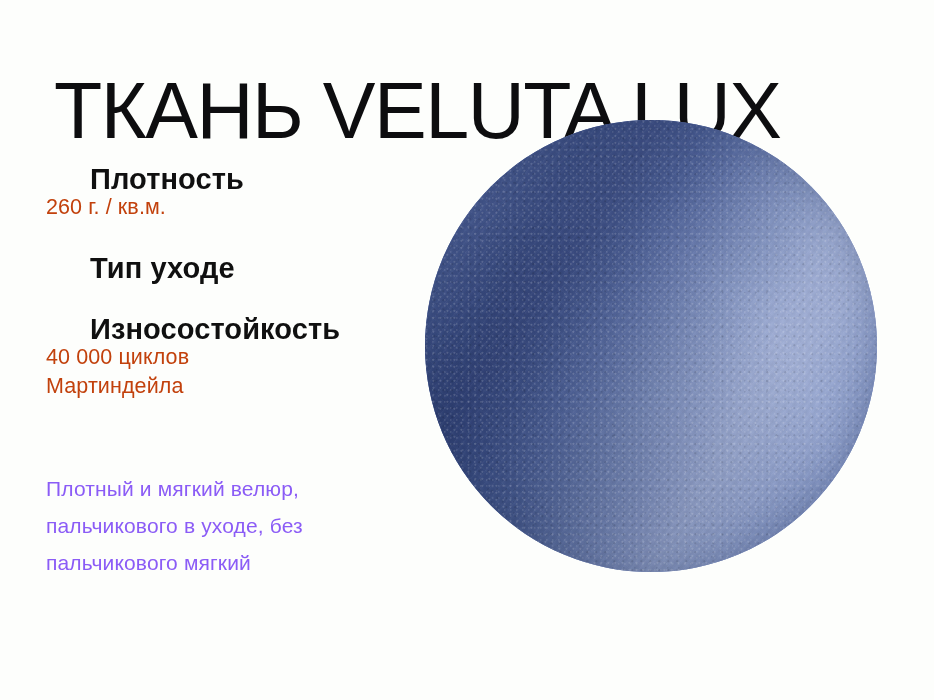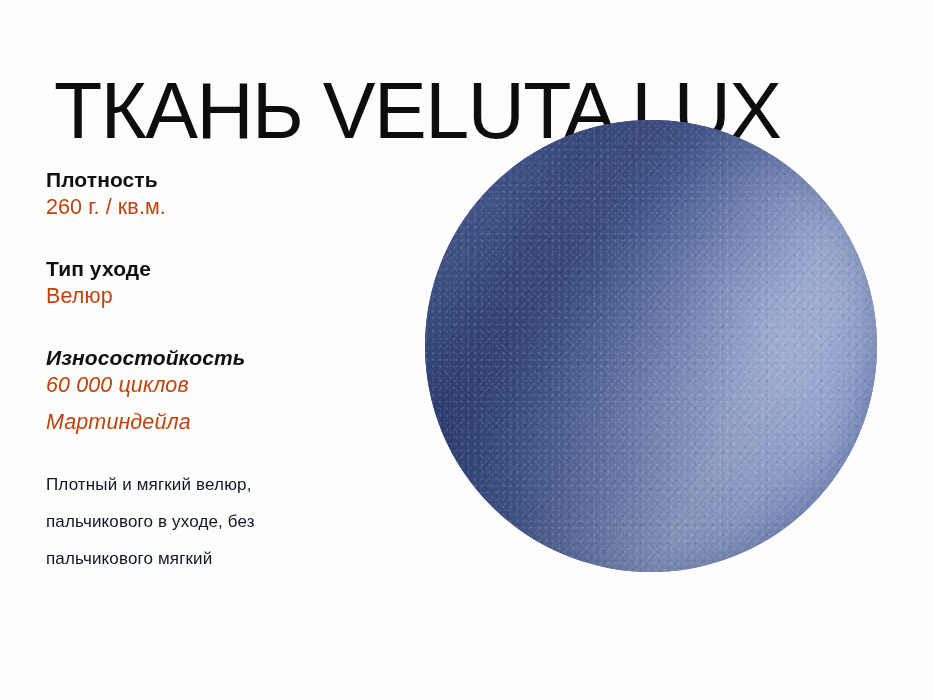--- a/index.html
+++ b/index.html
@@ -42,53 +42,53 @@
     left: 46px;
     top: 166px;
     width: 400px;
   }
 
   .spec-block {
     margin-bottom: 34px;
   }
   .spec-block:last-of-type {
     margin-bottom: 0;
-    font-style: italic;
   }
 
   .spec-label {
-    font-size: 21px;
+    font-size: 29px;
     line-height: 27px;
     font-weight: 700;
     color: #101010;
     letter-spacing: 0.1px;
+    margin-left: 44px;
   }
 
   .spec-value {
     font-size: 21.5px;
     line-height: 28px;
     font-weight: 300;
     color: #c2410c;
     letter-spacing: 0.1px;
   }
 
   .spec-value-spaced {
-    margin-top: 9px;
+    margin-top: 1px;
   }
 
   
   .description {
     position: absolute;
     left: 46px;
     top: 449px;
     width: 390px;
-    font-size: 17px;
+    font-size: 21px;
     line-height: 37px;
     font-weight: 300;
-    color: #0f172a;
+    color: #8b5cf6;
     letter-spacing: 0.15px;
   }
   .description .desc-line {
     display: block;
     white-space: nowrap;
   }
 
   
   .swatch {
     position: absolute;
@@ -219,26 +219,25 @@
 
   <div class="specs">
 
     <div class="spec-block">
       <div class="spec-label">Плотность</div>
       <div class="spec-value">260 г. / кв.м.</div>
     </div>
 
     <div class="spec-block">
       <div class="spec-label">Тип уходе</div>
-      <div class="spec-value">Велюр</div>
     </div>
 
     <div class="spec-block">
       <div class="spec-label">Износостойкость</div>
-      <div class="spec-value">60 000 циклов</div>
+      <div class="spec-value">40 000 циклов</div>
       <div class="spec-value spec-value-spaced">Мартиндейла</div>
     </div>
 
   </div>
 
   <p class="description">
     <span class="desc-line">Плотный и мягкий велюр,</span>
     <span class="desc-line">пальчикового в уходе, без</span>
     <span class="desc-line">пальчикового мягкий</span>
   </p>

